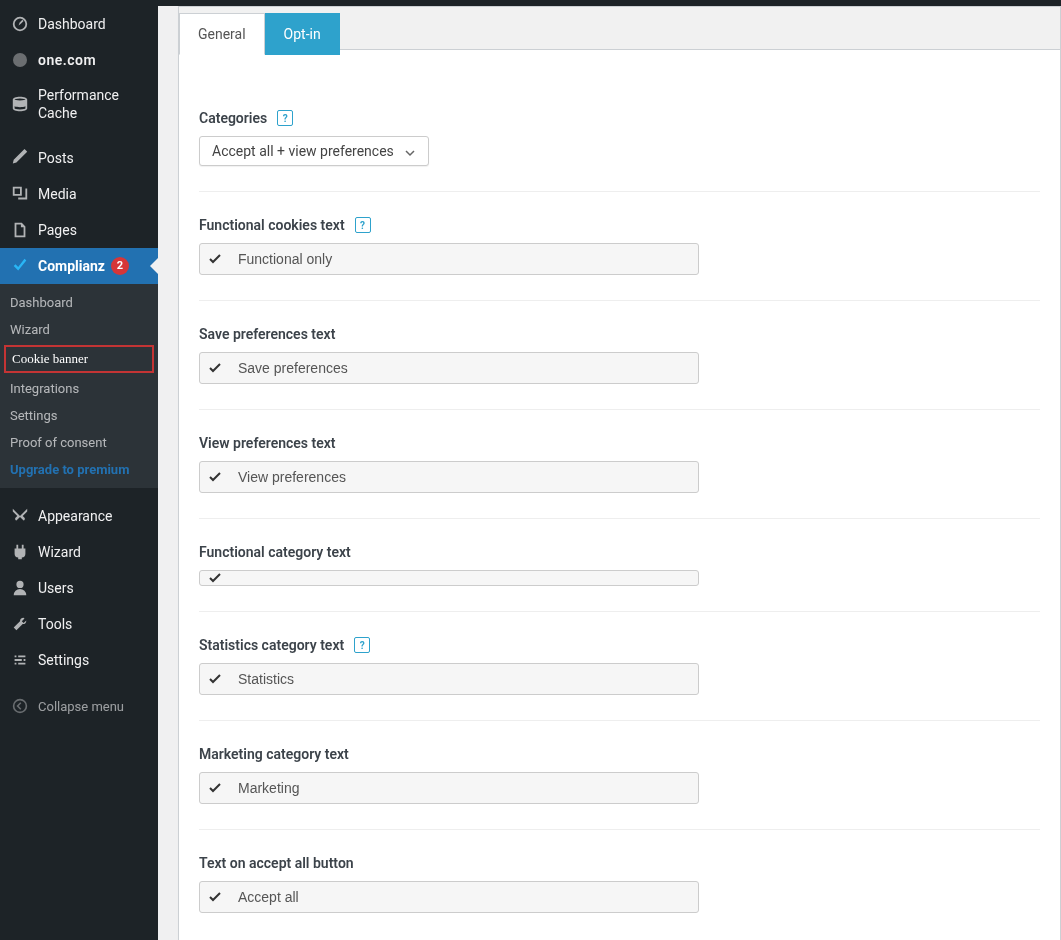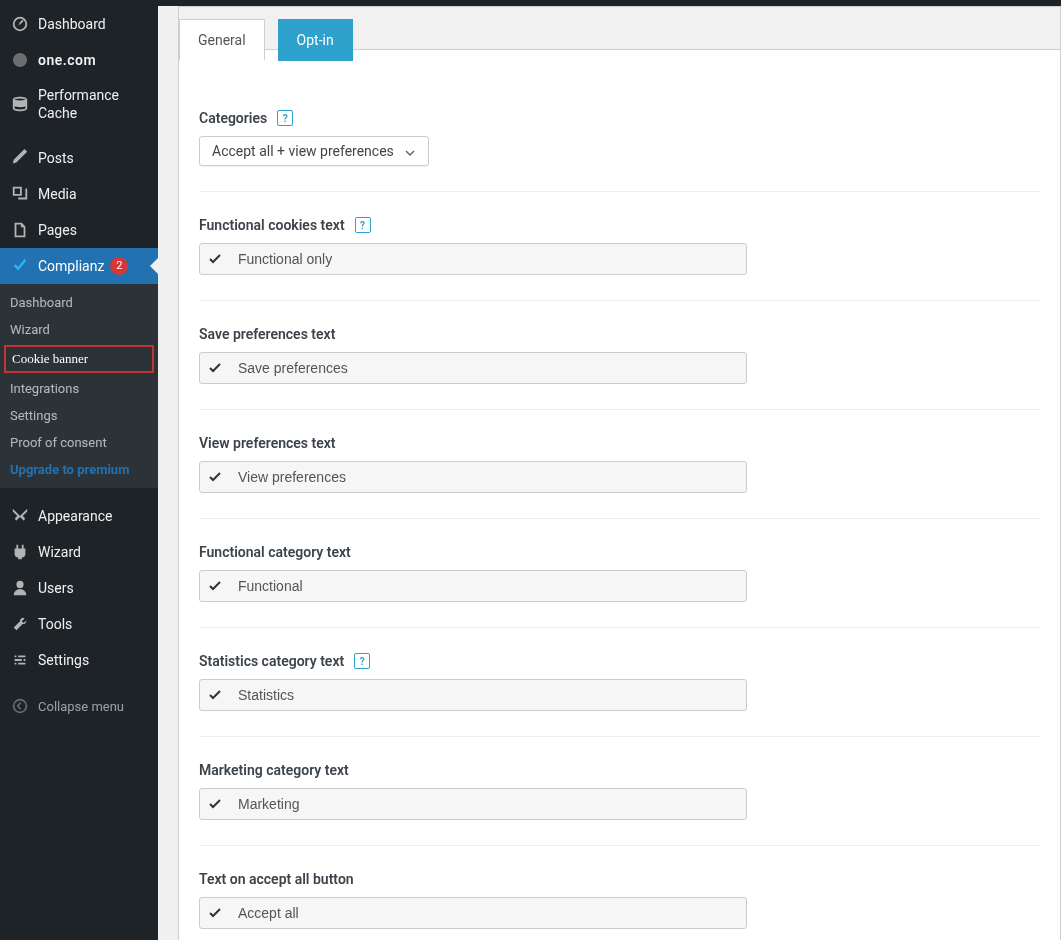--- a/index.html
+++ b/index.html
@@ -31,20 +31,21 @@
       padding: 8px 10px;
       color: #f0f0f1;
       cursor: pointer;
       font-size: 14px;
       line-height: 1.3;
     }
     .menu-item.current {
       background: #2271b1;
       color: #fff;
       position: relative;
+      font-weight: bold;
     }
     .menu-item.current::after {
       content: "";
       position: absolute;
       right: 0;
       top: 50%;
       transform: translateY(-50%);
       border: 8px solid transparent;
       border-right-color: #f0f0f1;
     }
@@ -117,24 +118,24 @@
       background: #f1f1f1;
       border-bottom: 1px solid #ccd0d4;
     }
     .tab {
       padding: 12px 18px;
       font-size: 14px;
       cursor: pointer;
       background: #fff;
       border: 1px solid #ccd0d4;
       border-bottom: none;
-      margin-right: 13px;
+      margin-right: 0;
       color: #555;
       position: relative;
-      top: 12px;
+      top: 6px;
     }
     .tab.inactive {
       background: #fff;
       border-bottom: 1px solid #fff;
     }
     .tab.active {
       background: #2ea2cc;
       color: #fff;
       border-color: #2ea2cc;
     }
@@ -181,21 +182,21 @@
       cursor: pointer;
       box-shadow: 0 1px 1px rgba(0,0,0,0.06);
     }
     .select-wrap svg { margin-left: 10px; }
     .text-field {
       display: flex;
       align-items: center;
       border: 1px solid #ccc;
       border-radius: 3px;
       background: #f6f6f6;
-      width: 548px;
+      width: 500px;
       padding: 0;
     }
     .text-field .check {
       width: 30px;
       display: flex;
       align-items: center;
       justify-content: center;
     }
     .text-field input {
       border: none;
@@ -409,21 +410,20 @@
       <div class="field-row">
         <div class="field-label">
           <span>Functional category text</span>
         </div>
         <div class="text-field">
           <span class="check">
               <svg width="14" height="14" viewBox="0 0 14 14">
                 <path d="M2 7l3 3 7-7" fill="none" stroke="#333" stroke-width="2"></path>
               </svg>
             </span>
-          <input type="text" value="Functional" style="">
         </div>
       </div>
 
       <div class="field-row">
         <div class="field-label">
           <span>Statistics category text</span>
           <span class="help-icon">?</span>
         </div>
         <div class="text-field">
           <span class="check">

